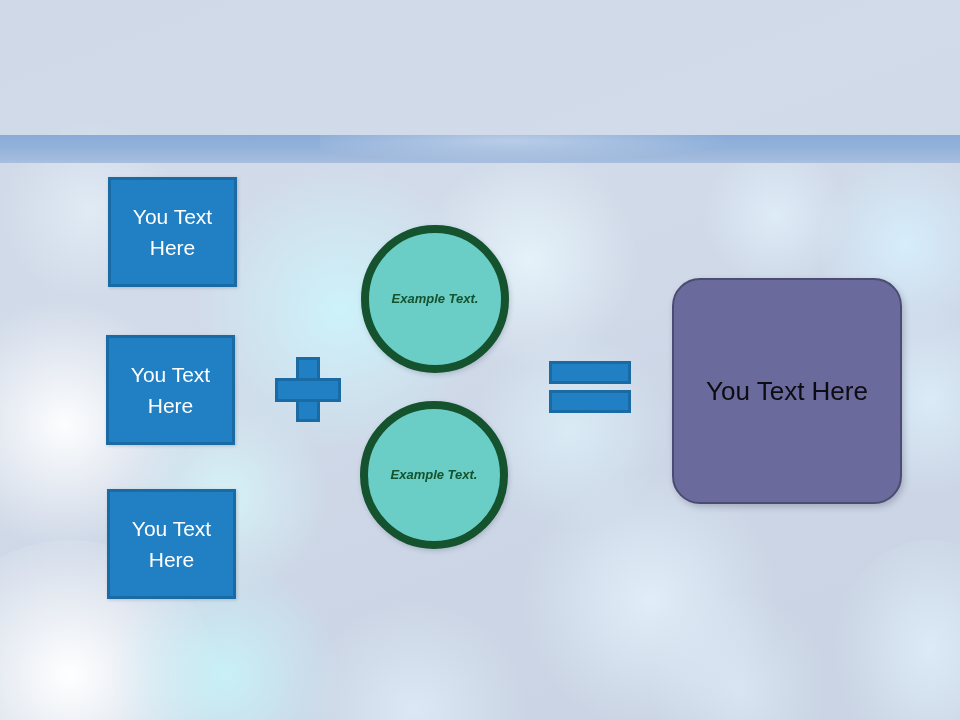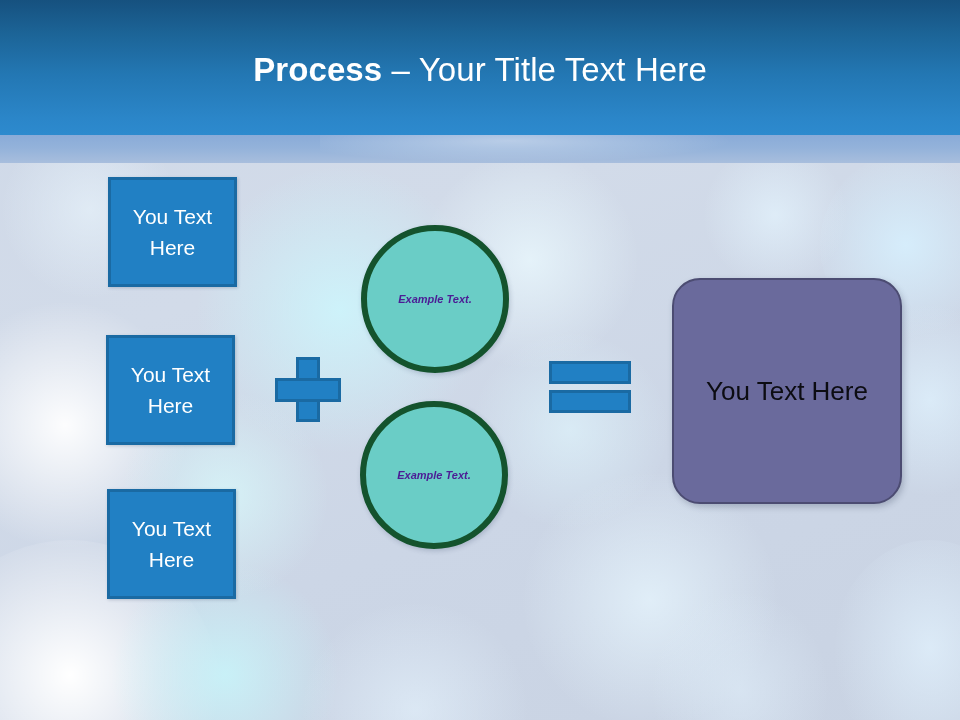--- a/index.html
+++ b/index.html
@@ -96,25 +96,25 @@
     position:absolute; left:24px; top:24px;
     width:18px; height:17px; background:#2180c4; border:none;
   }
 
   
   .circle {
     position:absolute;
     width:148px; height:148px;
     border-radius:50%;
     background:#6acdc6;
-    border:6px solid #14532d;
+    border:8px solid #14532d;
     display:flex; align-items:center; justify-content:center;
     z-index:3;
-    color:#4c1d95;
-    font-size:11px;
+    color:#14532d;
+    font-size:13px;
     line-height:22px;
     font-weight:bold;
     font-style:italic;
     text-align:center;
     box-shadow:1px 2px 5px rgba(40,60,90,.22);
   }
   .circle1 { left:361px; top:225px; }
   .circle2 { left:360px; top:401px; }
 
   
@@ -172,25 +172,20 @@
     <div class="bokeh" style="left:830px; top:540px; width:200px; height:240px;
                 background:radial-gradient(ellipse at 50% 45%, rgba(224,240,252,.8), rgba(224,240,252,0) 68%);"></div>
     <div class="bokeh" style="left:650px; top:590px; width:180px; height:200px;
                 background:radial-gradient(ellipse at 50% 50%, rgba(226,241,252,.55), rgba(226,241,252,0) 70%);"></div>
     <div class="bokeh" style="left:300px; top:600px; width:230px; height:220px;
                 background:radial-gradient(ellipse at 50% 50%, rgba(230,244,254,.6), rgba(230,244,254,0) 70%);"></div>
     <div class="bokeh" style="left:0px; top:120px; width:180px; height:180px;
                 background:radial-gradient(circle at 50% 50%, rgba(236,248,255,.55), rgba(236,248,255,0) 70%);"></div>
   </div>
 
-  <div class="header">
-    <div class="header-title">
-      <span class="strong">Process</span><span class="light"> – Your Title Text Here</span>
-    </div>
-  </div>
   <div class="header-band"></div>
 
   <div class="sq sq1">
     <span>You Text Here</span>
   </div>
   <div class="sq sq2">
     <span>You Text Here</span>
   </div>
   <div class="sq sq3">
     <span>You Text Here</span>

